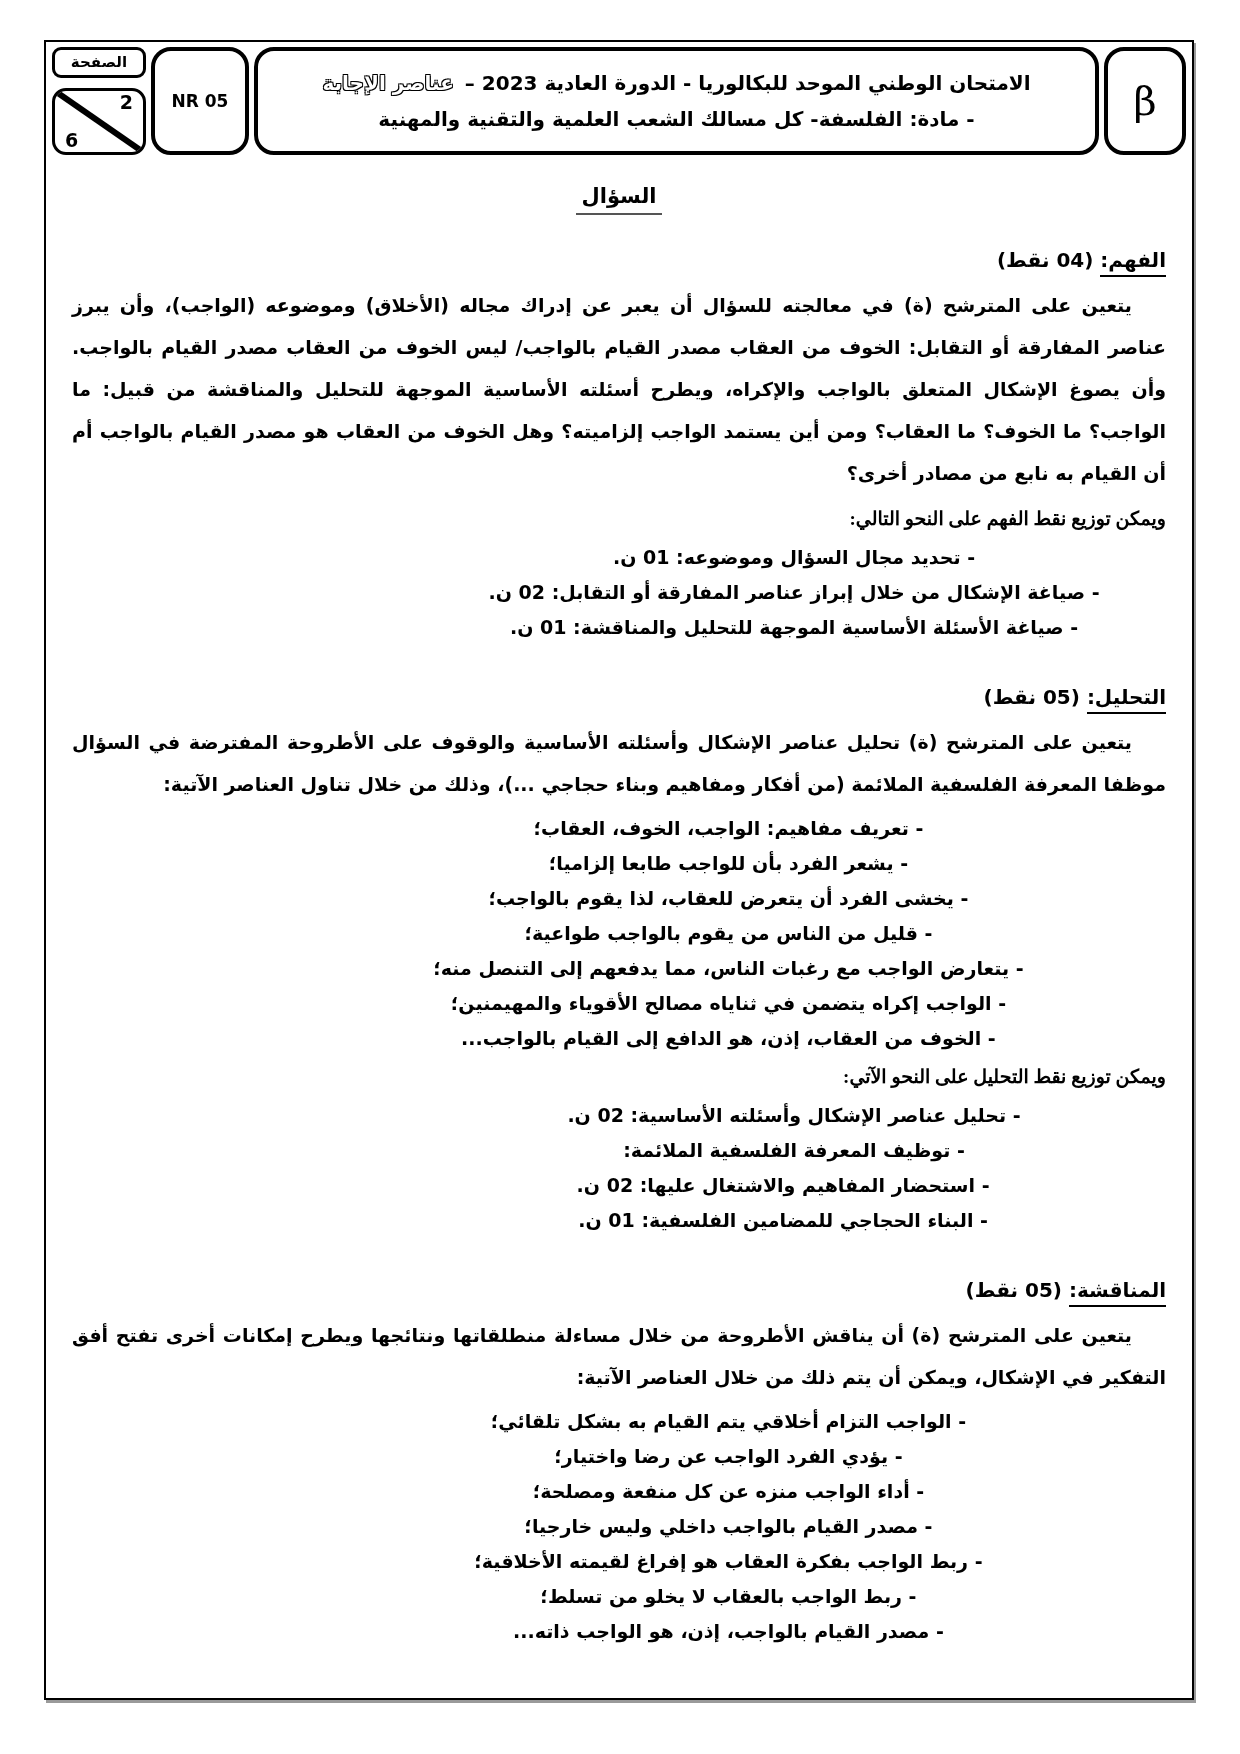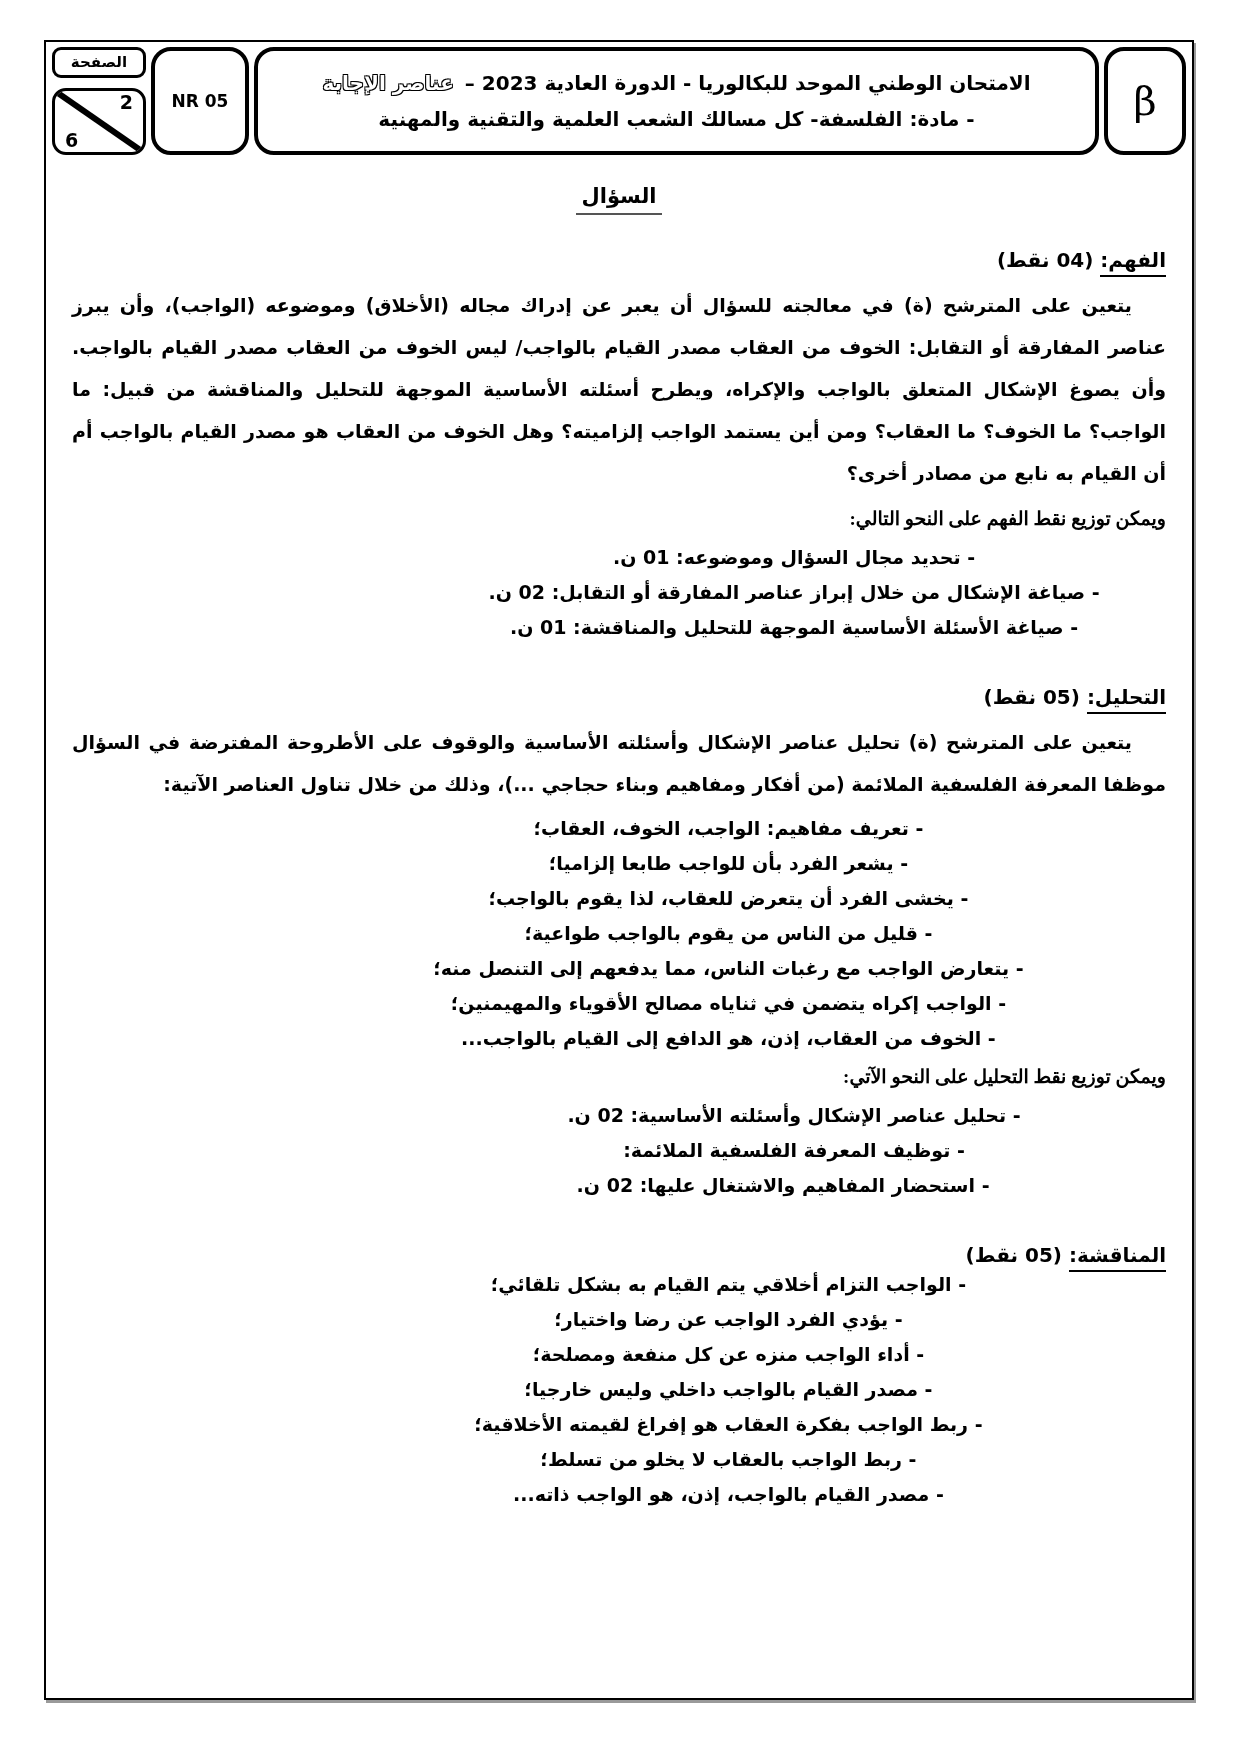--- a/index.html
+++ b/index.html
@@ -116,28 +116,30 @@
         <div class="item">- الواجب إكراه يتضمن في ثناياه مصالح الأقوياء والمهيمنين؛</div>
         <div class="item">- الخوف من العقاب، إذن، هو الدافع إلى القيام بالواجب...</div>
       </div>
       <div class="dist-intro">ويمكن توزيع نقط التحليل على النحو الآتي:</div>
       <div class="list narrow">
         <div class="item">- تحليل عناصر الإشكال وأسئلته الأساسية: 02 ن.</div>
         <div class="item">- توظيف المعرفة الفلسفية الملائمة:</div>
       </div>
       <div class="list sub">
         <div class="item">- استحضار المفاهيم والاشتغال عليها: 02 ن.</div>
+        <div class="item">- البناء الحجاجي للمضامين الفلسفية: 01 ن.</div>
       </div>
     </div>
 
     <div class="section">
       <div class="sec-heading">
         <span class="sec-label">المناقشة:</span>
         <span>(05 نقط)</span>
       </div>
+      <p class="para">يتعين على المترشح (ة) أن يناقش الأطروحة من خلال مساءلة منطلقاتها ونتائجها ويطرح إمكانات أخرى تفتح أفق التفكير في الإشكال، ويمكن أن يتم ذلك من خلال العناصر الآتية:</p>
       <div class="list">
         <div class="item">- الواجب التزام أخلاقي يتم القيام به بشكل تلقائي؛</div>
         <div class="item">- يؤدي الفرد الواجب عن رضا واختيار؛</div>
         <div class="item">- أداء الواجب منزه عن كل منفعة ومصلحة؛</div>
         <div class="item">- مصدر القيام بالواجب داخلي وليس خارجيا؛</div>
         <div class="item">- ربط الواجب بفكرة العقاب هو إفراغ لقيمته الأخلاقية؛</div>
         <div class="item">- ربط الواجب بالعقاب لا يخلو من تسلط؛</div>
         <div class="item">- مصدر القيام بالواجب، إذن، هو الواجب ذاته...</div>
       </div>
     </div>

